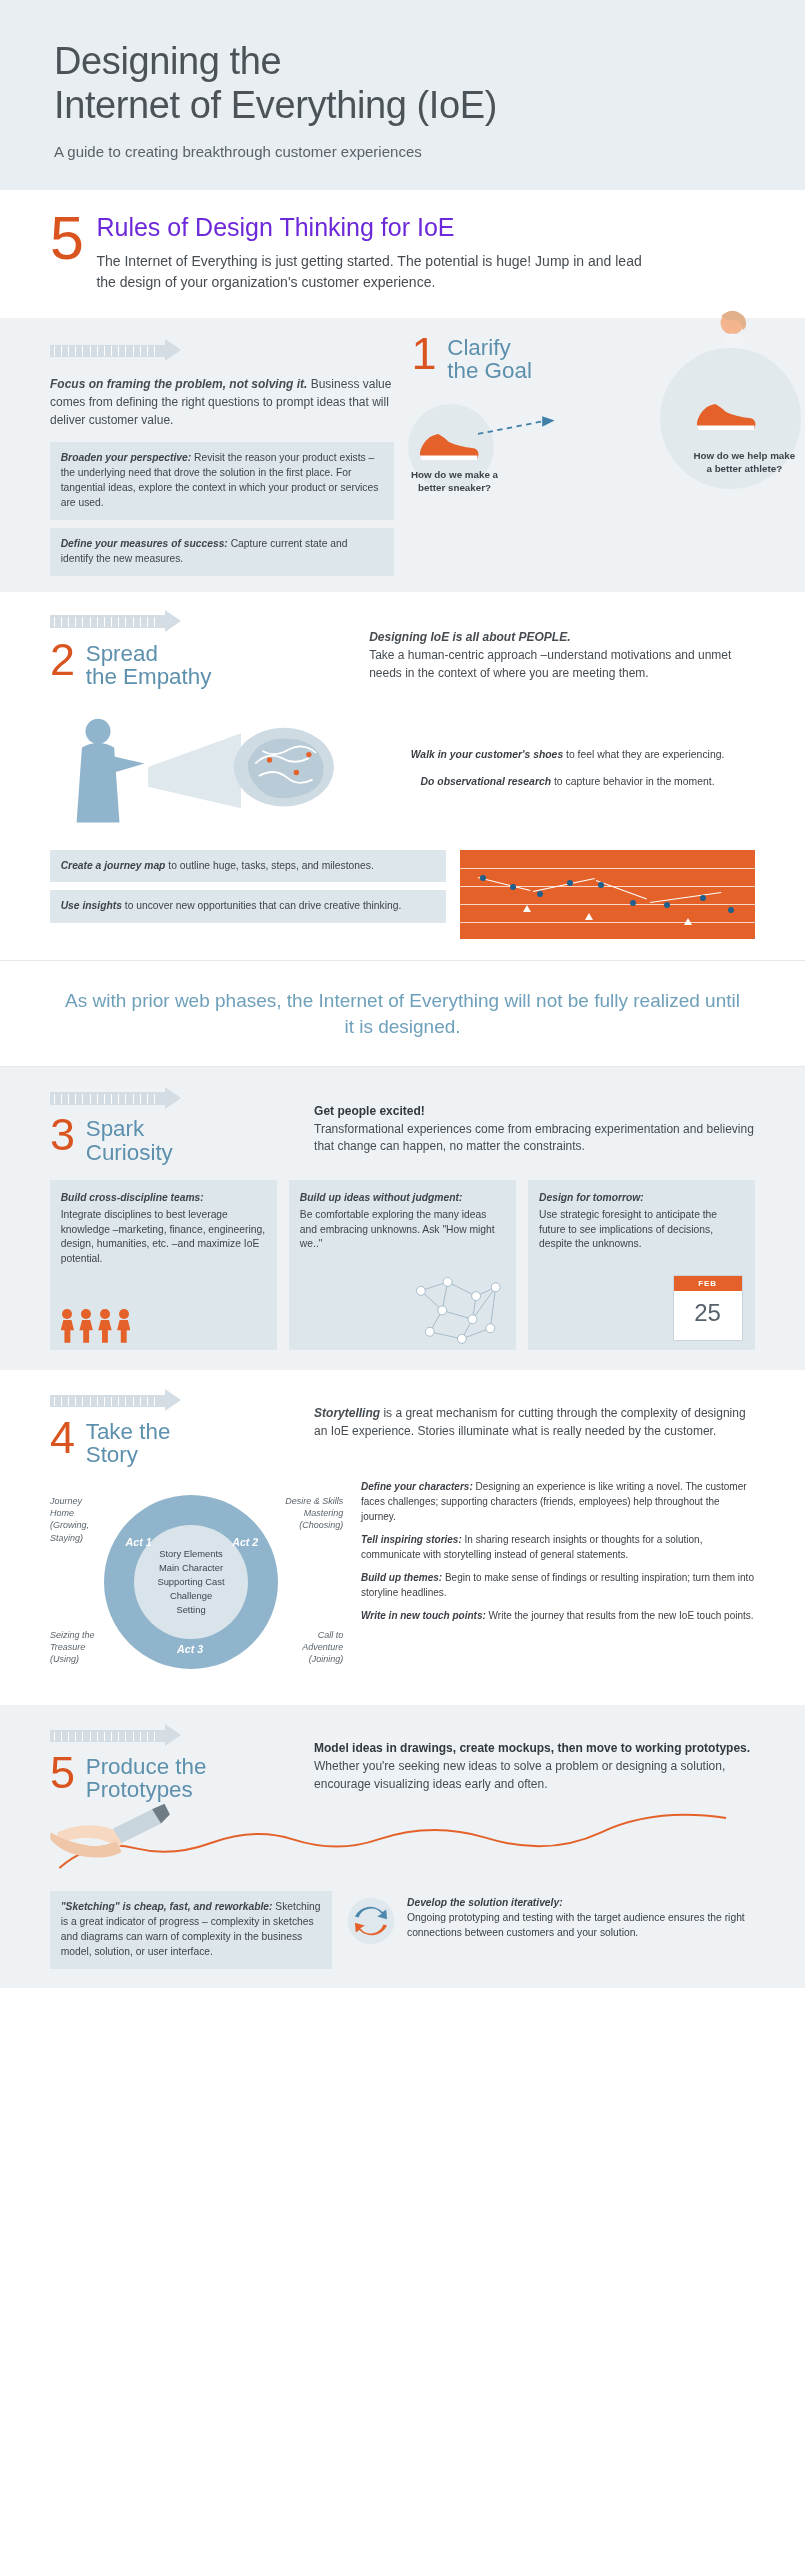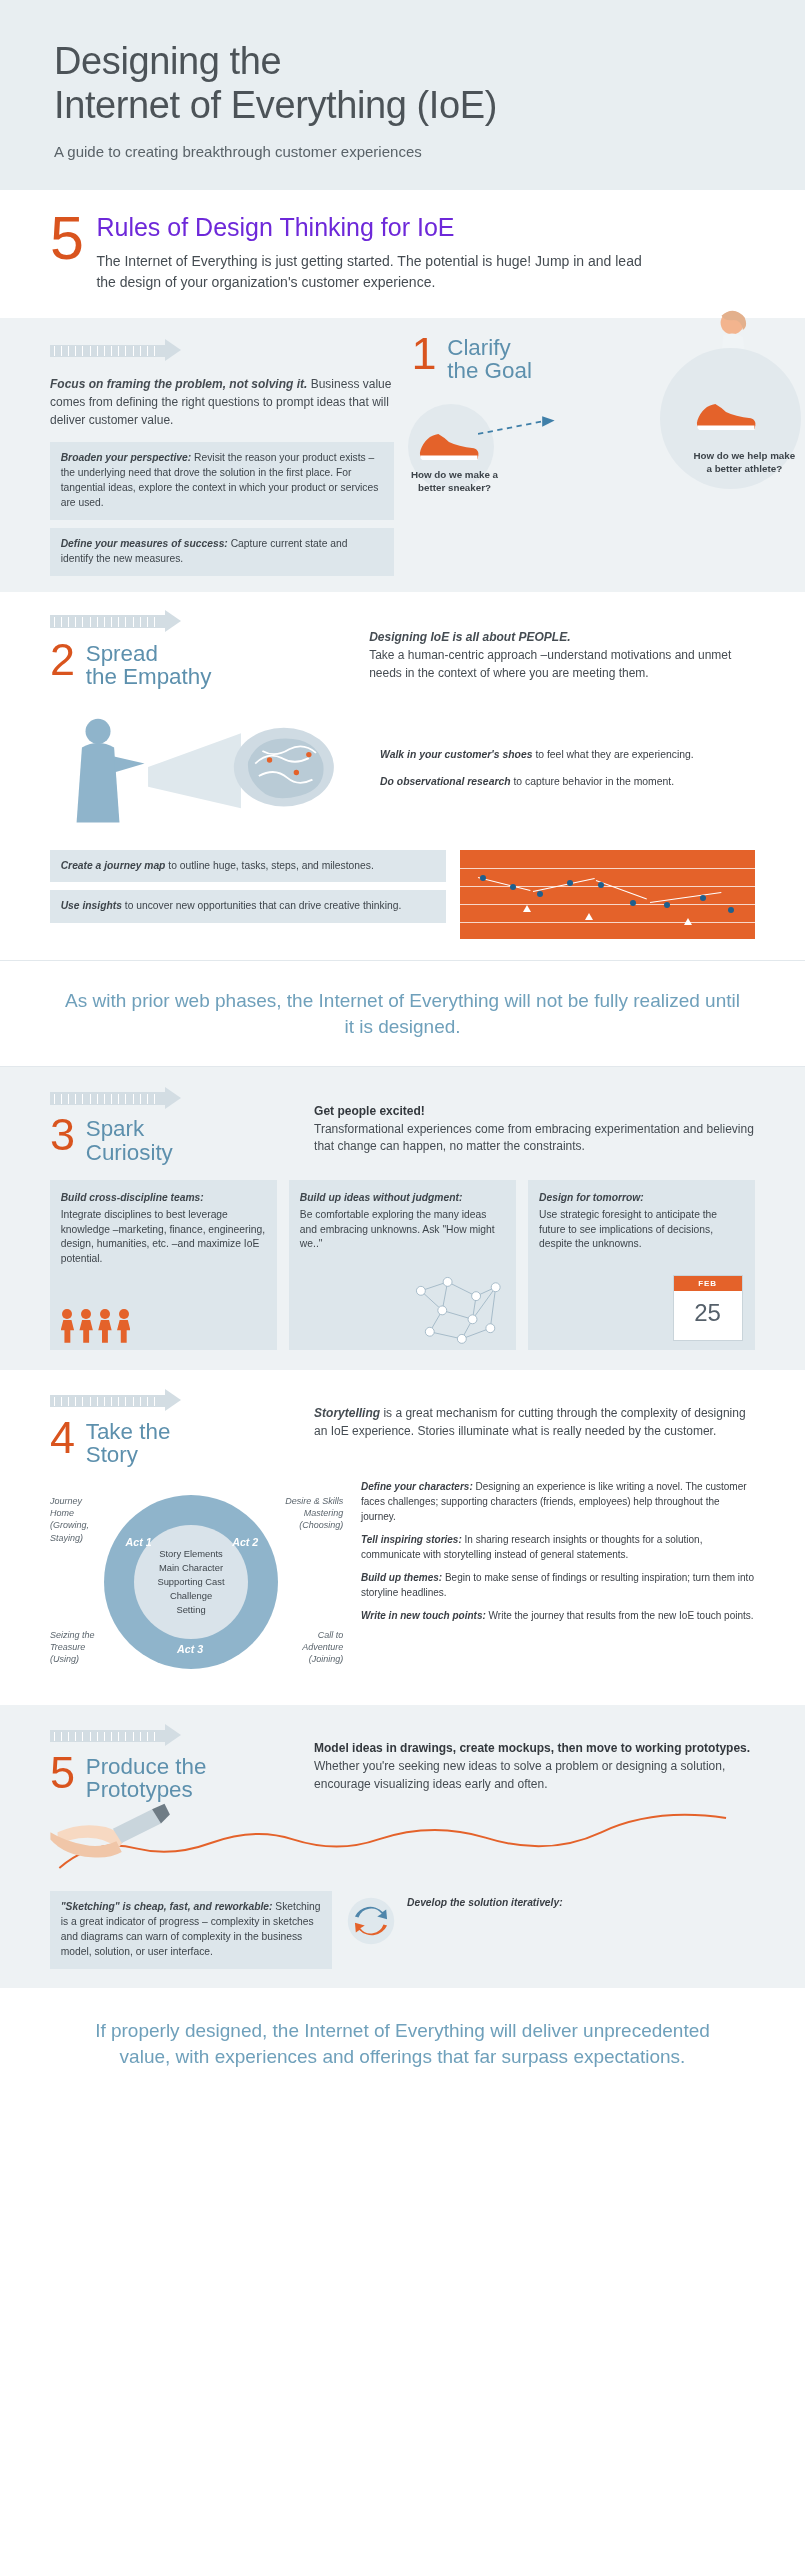--- a/index.html
+++ b/index.html
@@ -390,21 +390,21 @@
           <g stroke="#ffffff" stroke-width="2" fill="none">
             <path d="M216 70 q14 -14 30 -6 q14 8 30 0"></path>
             <path d="M220 84 q18 -10 32 2 q12 10 28 2"></path>
             <path d="M224 56 q14 8 30 -2 q16 -8 30 4"></path>
           </g>
           <circle cx="232" cy="66" r="3" fill="#e4622a"></circle>
           <circle cx="262" cy="80" r="3" fill="#e4622a"></circle>
           <circle cx="276" cy="60" r="3" fill="#e4622a"></circle>
         </svg>
       </div>
-      <div style="width:54%; font-size:10.4px; line-height:1.5;">
+      <div style="width:54%; font-size:10.4px; line-height:1.5;text-align:center;">
         <p style="margin-bottom:10.7px;">
           <span class="it-bold">Walk in your customer's shoes</span>
           <span>to feel what they are experiencing.</span>
         </p>
         <p>
           <span class="it-bold">Do observational research</span>
           <span>to capture behavior in the moment.</span>
         </p>
       </div>
     </div>
@@ -684,22 +684,22 @@
         <span>Sketching is a great indicator of progress – complexity in sketches and diagrams can warn of complexity in the business model, solution, or user interface.</span>
       </div>
       <div style="flex:1; display:flex; gap:10.7px; align-items:flex-start; padding-top:5.4px;">
         <svg class="recycle" viewBox="0 0 56 56">
           <circle cx="28" cy="28" r="26" fill="#dfe8ed"></circle>
           <path d="M14 24 a15 15 0 0 1 26 -4 l-5 3 l11 3 l-1 -11 l-4 3 a19 19 0 0 0 -31 5z" fill="#4f86ab"></path>
           <path d="M42 32 a15 15 0 0 1 -26 4 l5 -3 l-11 -3 l1 11 l4 -3 a19 19 0 0 0 31 -5z" fill="#e4622a"></path>
         </svg>
         <div style="font-size:10.3px; line-height:1.45;">
           <span class="it-bold">Develop the solution iteratively:</span><br>
+          <span>Ongoing prototyping and testing with the target audience ensures the right connections between customers and your solution.</span>
         </div>
       </div>
     </div>
   </div>
 
-  <div class="quote" style="padding:30px 72px 36px 72px;">If properly designed, the Internet of Everything will deliver unprecedented value, with experiences and offerings that far surpass expectations.</div>
 
 
 </div>
 
 
 </body></html>

